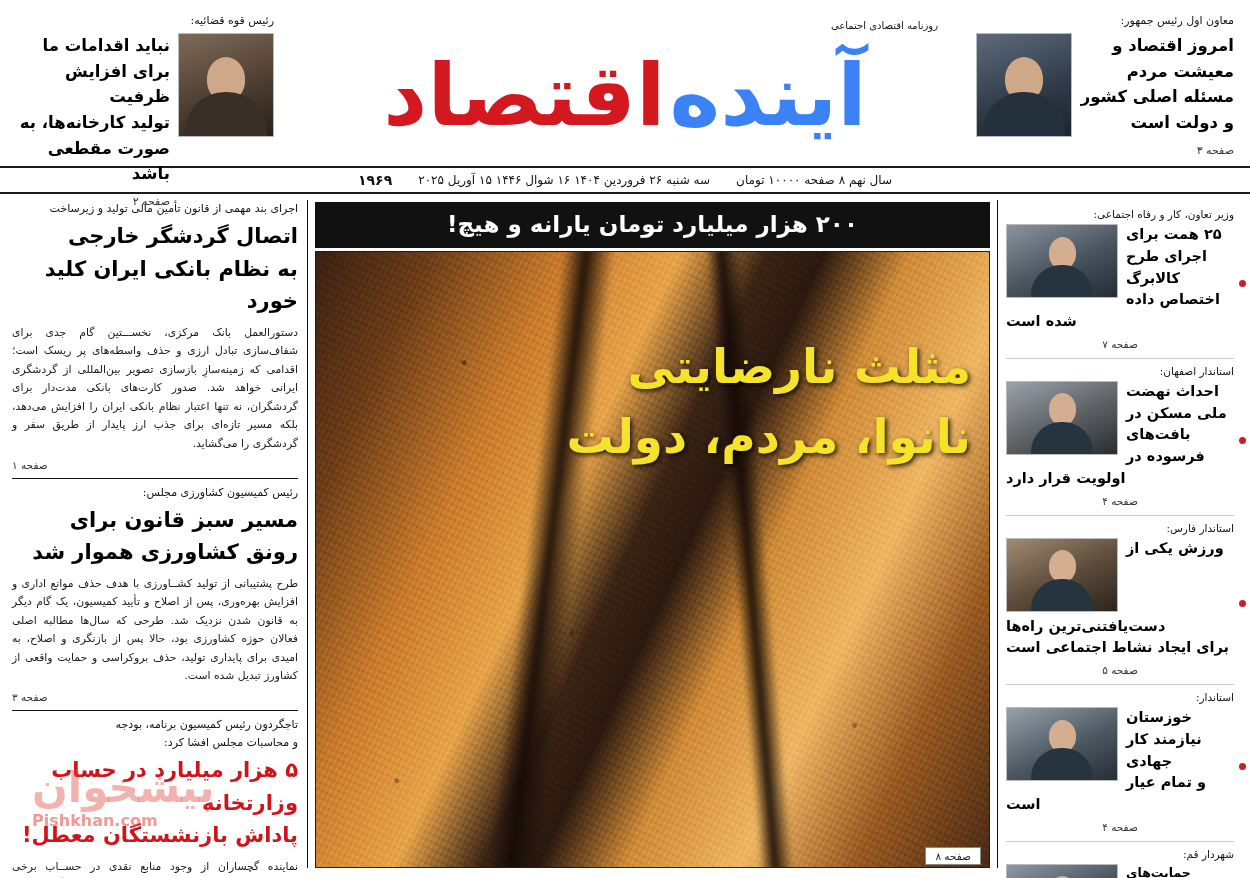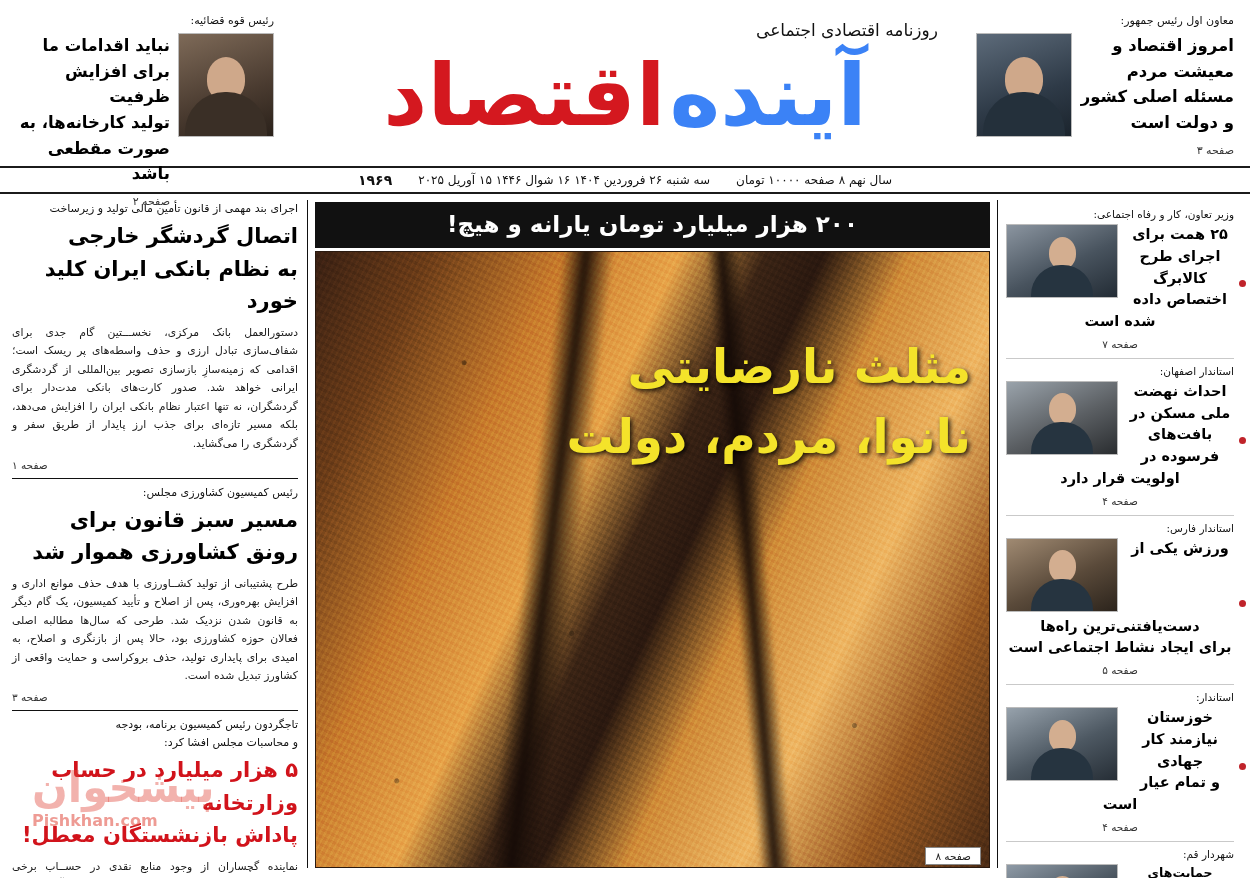--- a/index.html
+++ b/index.html
@@ -92,21 +92,21 @@
     color: #1b3f8f;
     font-weight: bold;
     direction: ltr;
     position: absolute;
     top: 22px; left: 40px;
     font-family: "DejaVu Sans Mono","Liberation Mono",monospace;
   }
   .logo-sub {
     position: absolute;
     top: 20px; right: 22px;
-    font-size: 17px;
+    font-size: 10px;
     color: #111;
   }
   .logo-wrap {
     margin-top: 26px;
     display: flex;
     align-items: center;
     justify-content: center;
     gap: 4px;
     direction: rtl;
   }
@@ -181,21 +181,21 @@
   }
   .brief .thumb.t2 { background: linear-gradient(155deg,#9aa3ab,#5b5f63 55%,#2a2d30); }
   .brief .thumb.t3 { background: linear-gradient(155deg,#a08a72,#5a4a3a 55%,#2c241c); }
   .brief .thumb.t4 { background: linear-gradient(155deg,#97a2ac,#4d5862 55%,#262e36); }
   .brief .thumb.t5 { background: linear-gradient(155deg,#8e9aa6,#434e58 55%,#20272e); }
   .brief h3 {
     font-size: 14.5px;
     font-weight: bold;
     line-height: 1.5;
     color: #000;
-    text-align: center;
+    text-align: left;
   }
   .brief .pg {
     clear: both;
     font-size: 10.5px;
     color: #333;
     text-align: center;
     padding-top: 5px;
   }
   .dot {
     position: absolute;

